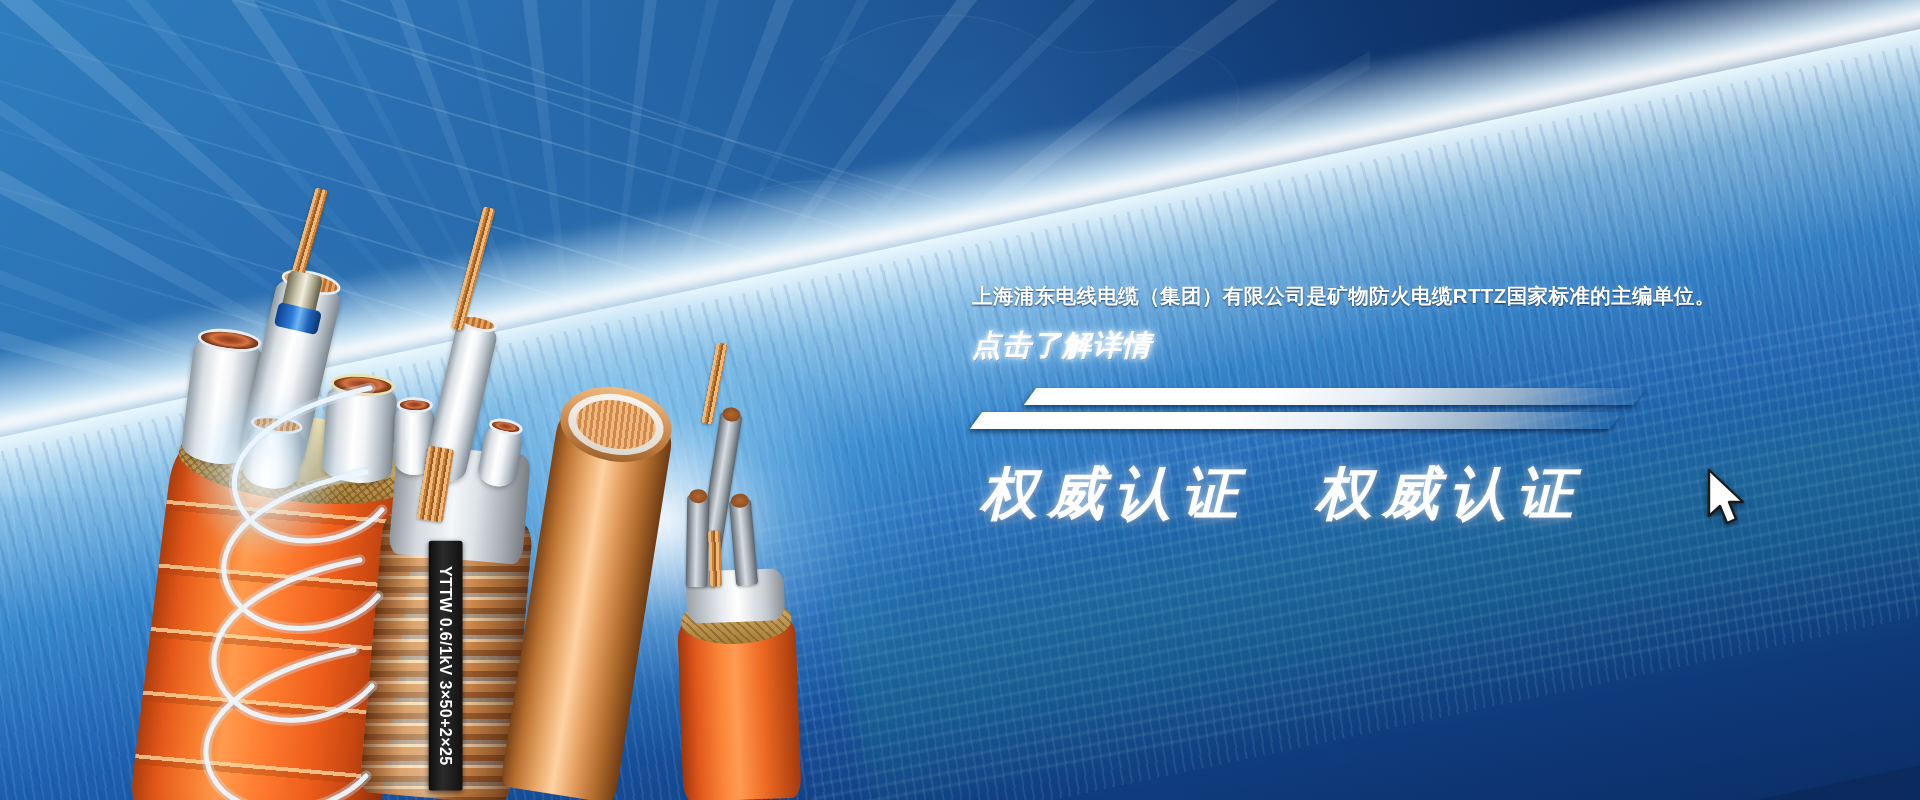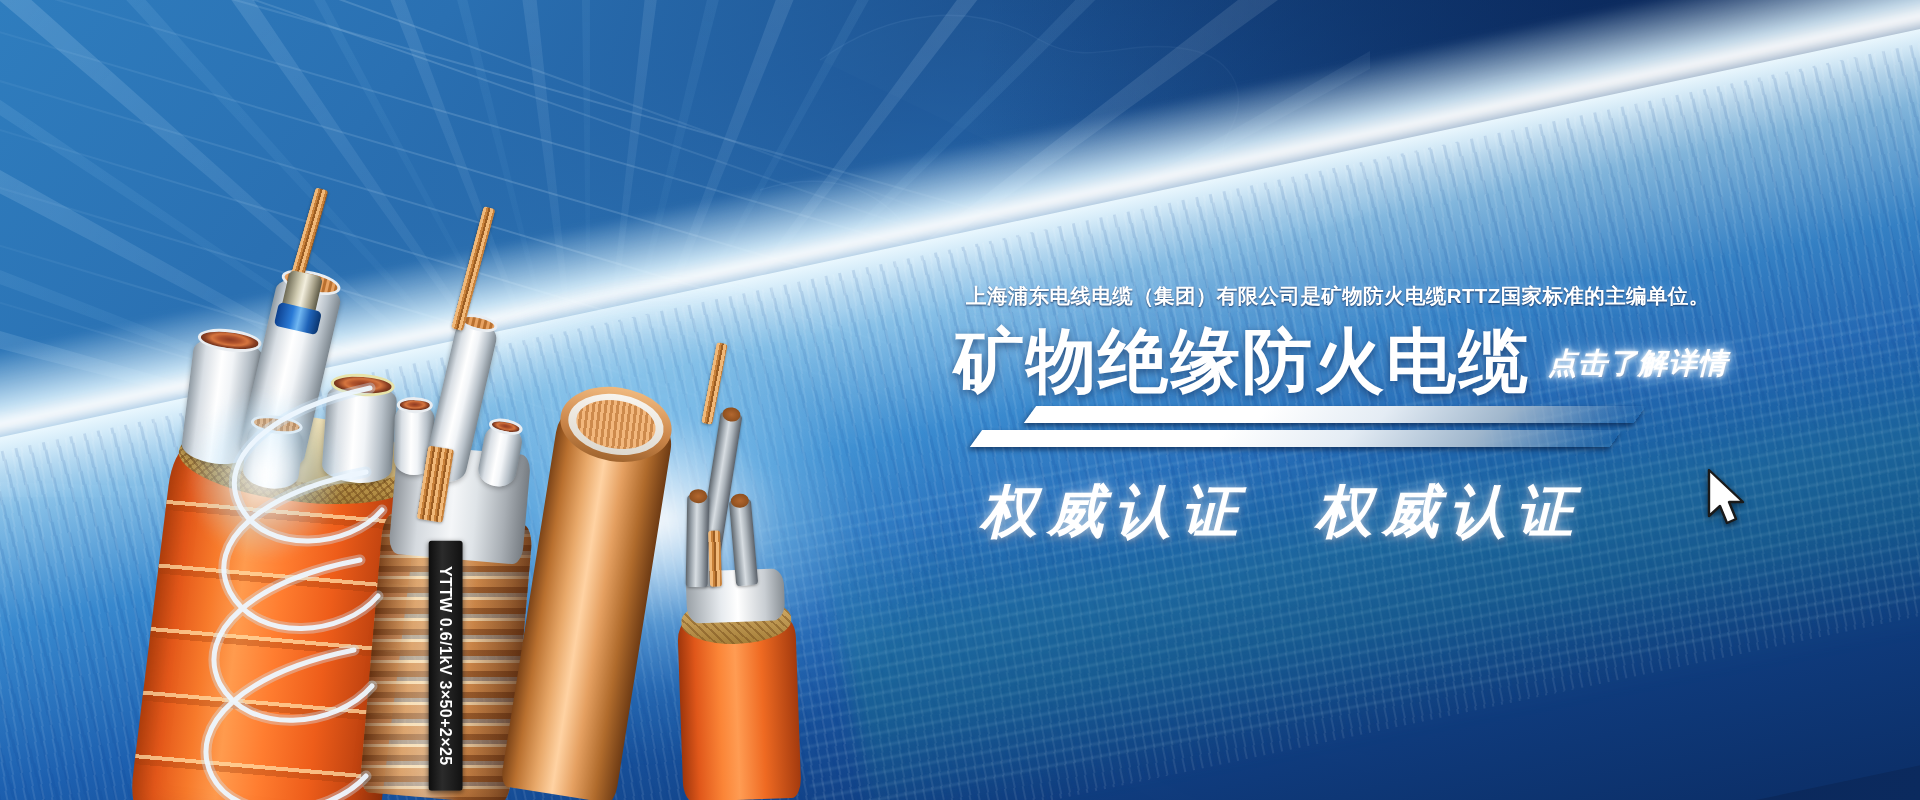--- a/index.html
+++ b/index.html
@@ -209,21 +209,21 @@
   .spiral svg{width:100%;height:100%;display:block;}
   .spiral-glow{position:absolute;left:160px;top:360px;width:210px;height:230px;
     background:radial-gradient(closest-side, rgba(255,255,255,.9), rgba(190,230,255,.35) 45%, rgba(140,200,245,0) 75%);
     filter:blur(4px);pointer-events:none;}
 
   
   .copy{position:absolute;left:960px;top:282px;width:900px;}
   .tagline{
     color:#ffffff;font-size:20.5px;font-weight:700;letter-spacing:.4px;white-space:nowrap;
     text-shadow:0 1px 2px rgba(0,20,60,.75), 0 0 10px rgba(150,205,255,.5);
-    margin-left:6px;
+    margin-left:12px;
   }
   .headrow{display:flex;align-items:flex-end;margin-top:16px;margin-left:-6px;}
   .headline{
     color:#ffffff;font-size:70px;font-weight:700;line-height:1;letter-spacing:2px;white-space:nowrap;
     text-shadow:0 3px 8px rgba(0,25,70,.6), 0 0 22px rgba(170,215,255,.35);
   }
   .cta{
     margin-left:18px;margin-bottom:12px;
     color:#ffffff;font-size:29px;font-weight:700;font-style:italic;letter-spacing:1px;white-space:nowrap;
     text-shadow:
@@ -450,21 +450,20 @@
           <path d="M234,270 C126,292 66,344 92,396 C118,446 208,438 246,396"></path>
         </g>
       </svg>
     </div>
   </div>
 
   <div class="copy">
     <div class="tagline">上海浦东电线电缆（集团）有限公司是矿物防火电缆RTTZ国家标准的主编单位。</div>
 
     <div class="headrow">
-      <div class="headline">矿物绝缘防火电缆</div>
       <div class="cta">点击了解详情</div>
     </div>
 
     <div class="bars">
       <div class="bar b1"></div>
       <div class="bar b2"></div>
     </div>
 
     <div class="slogan">权威认证　权威认证</div>
   </div>

